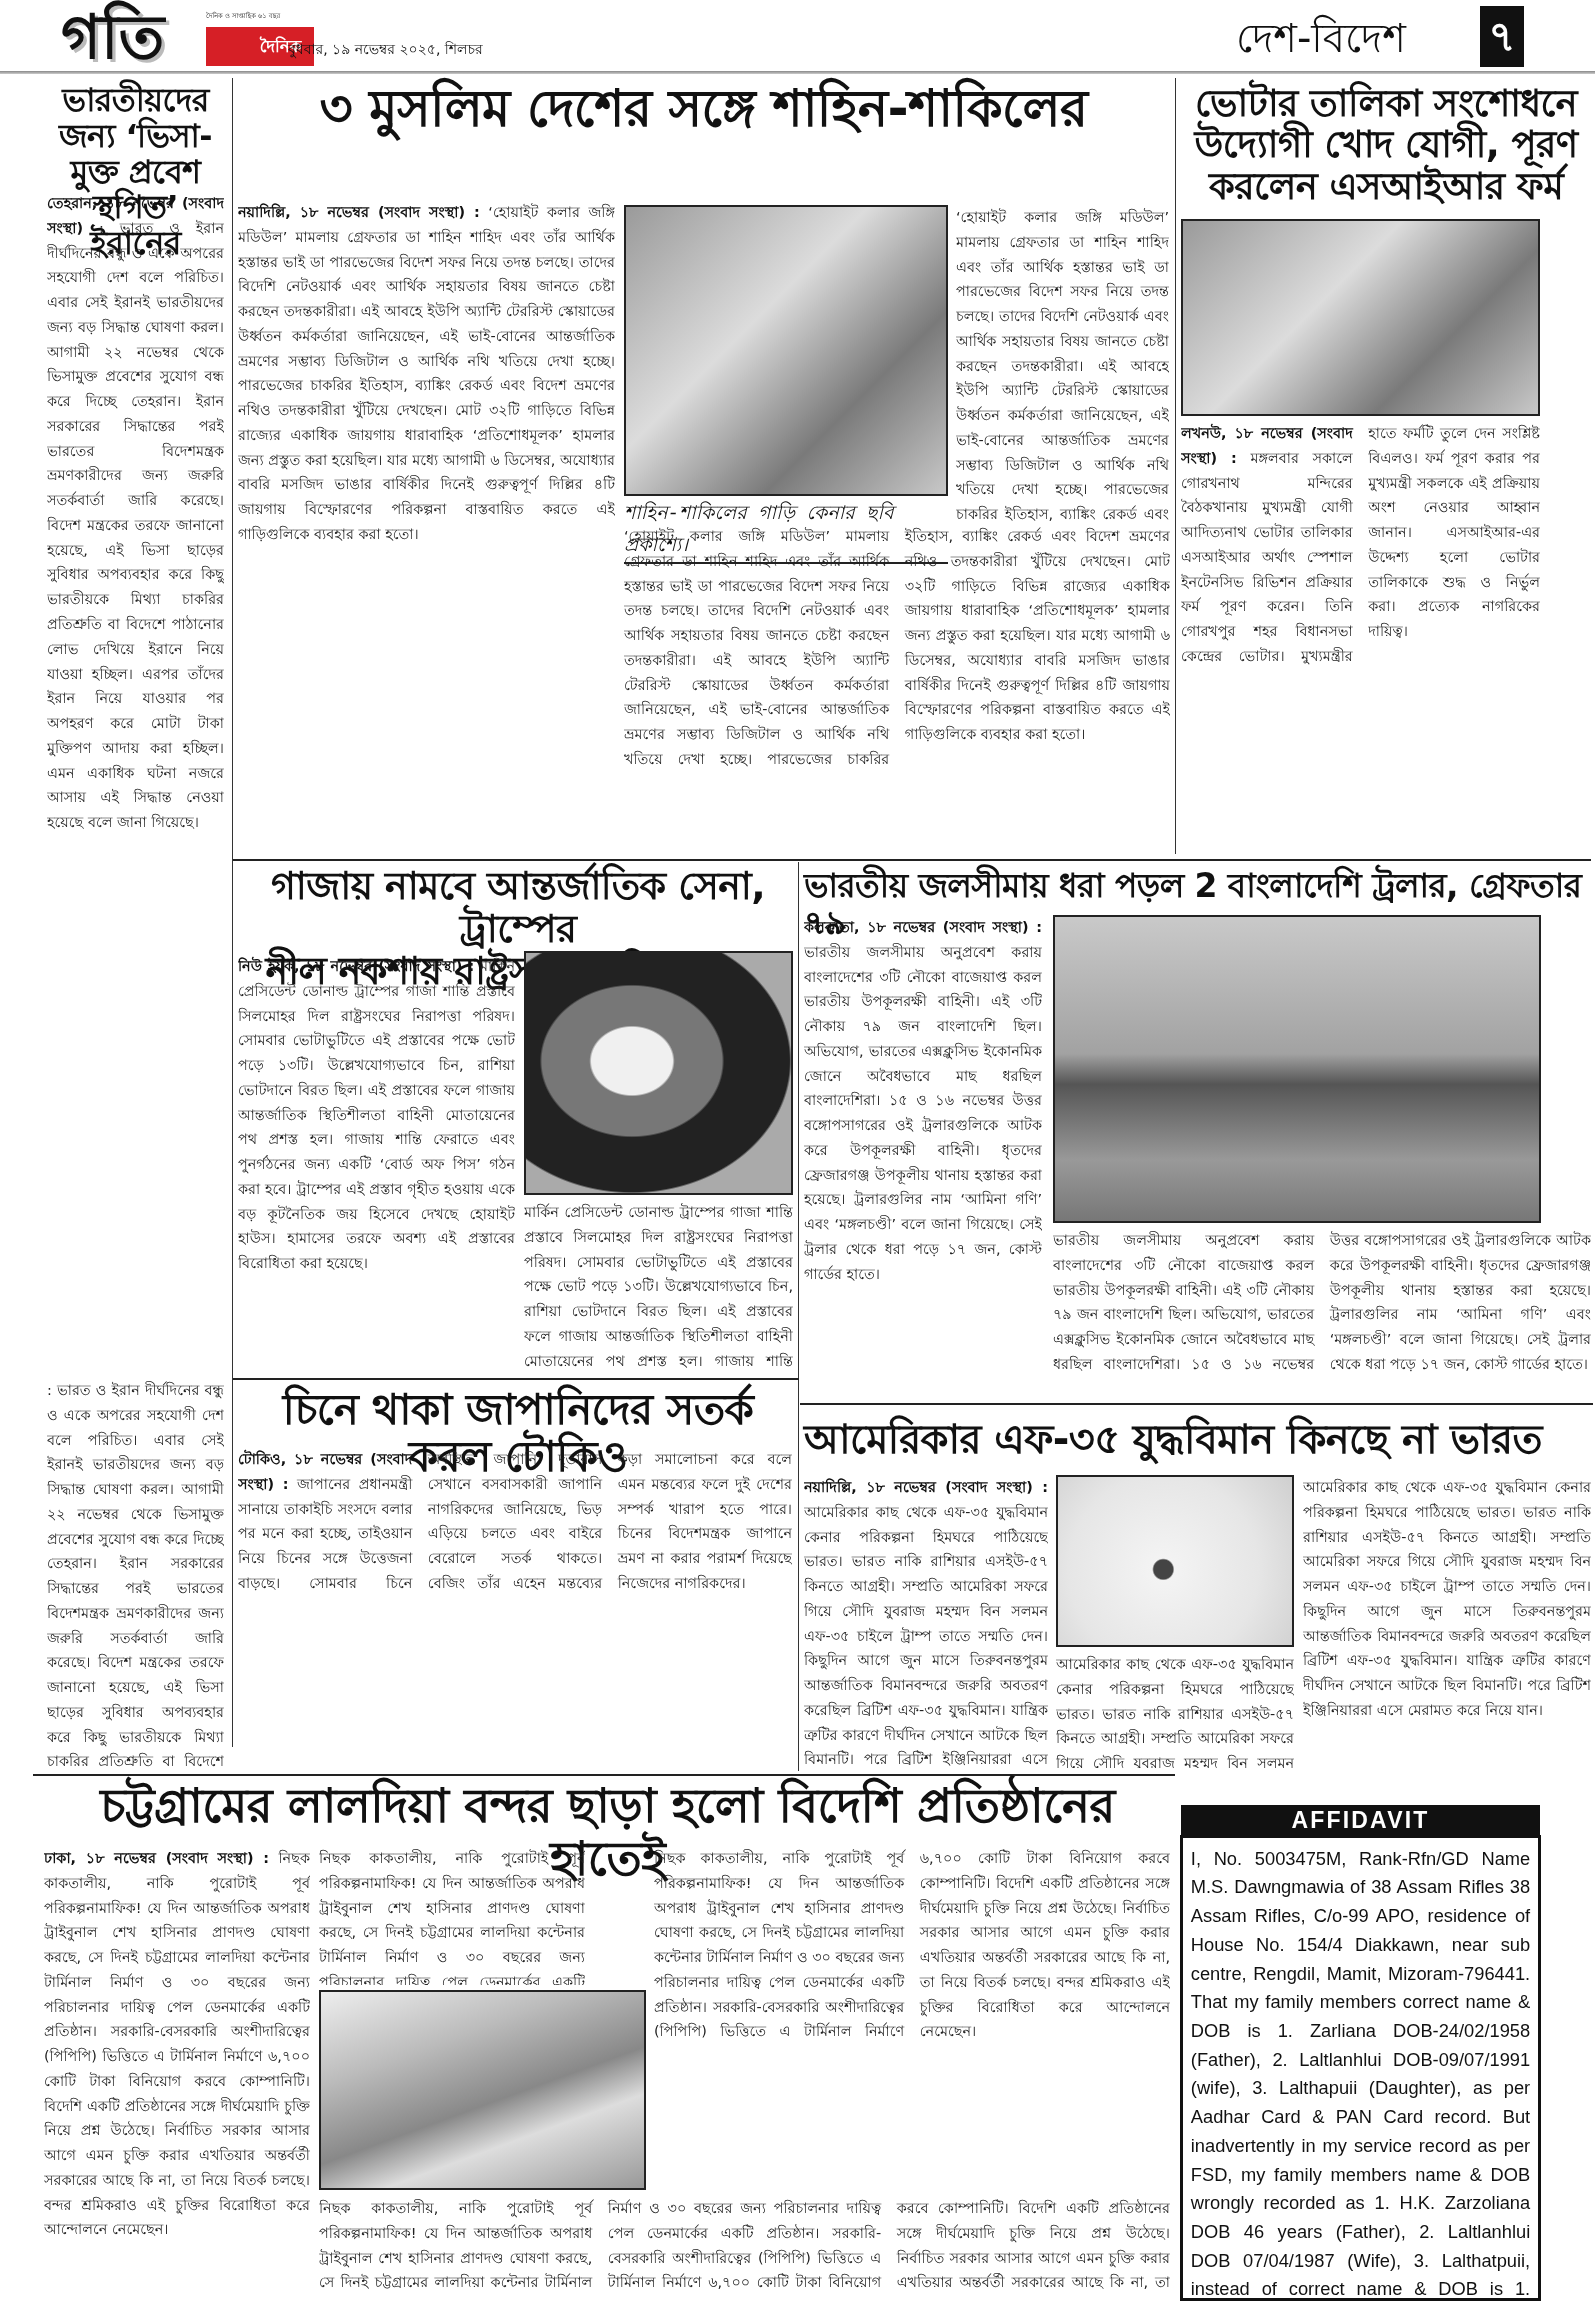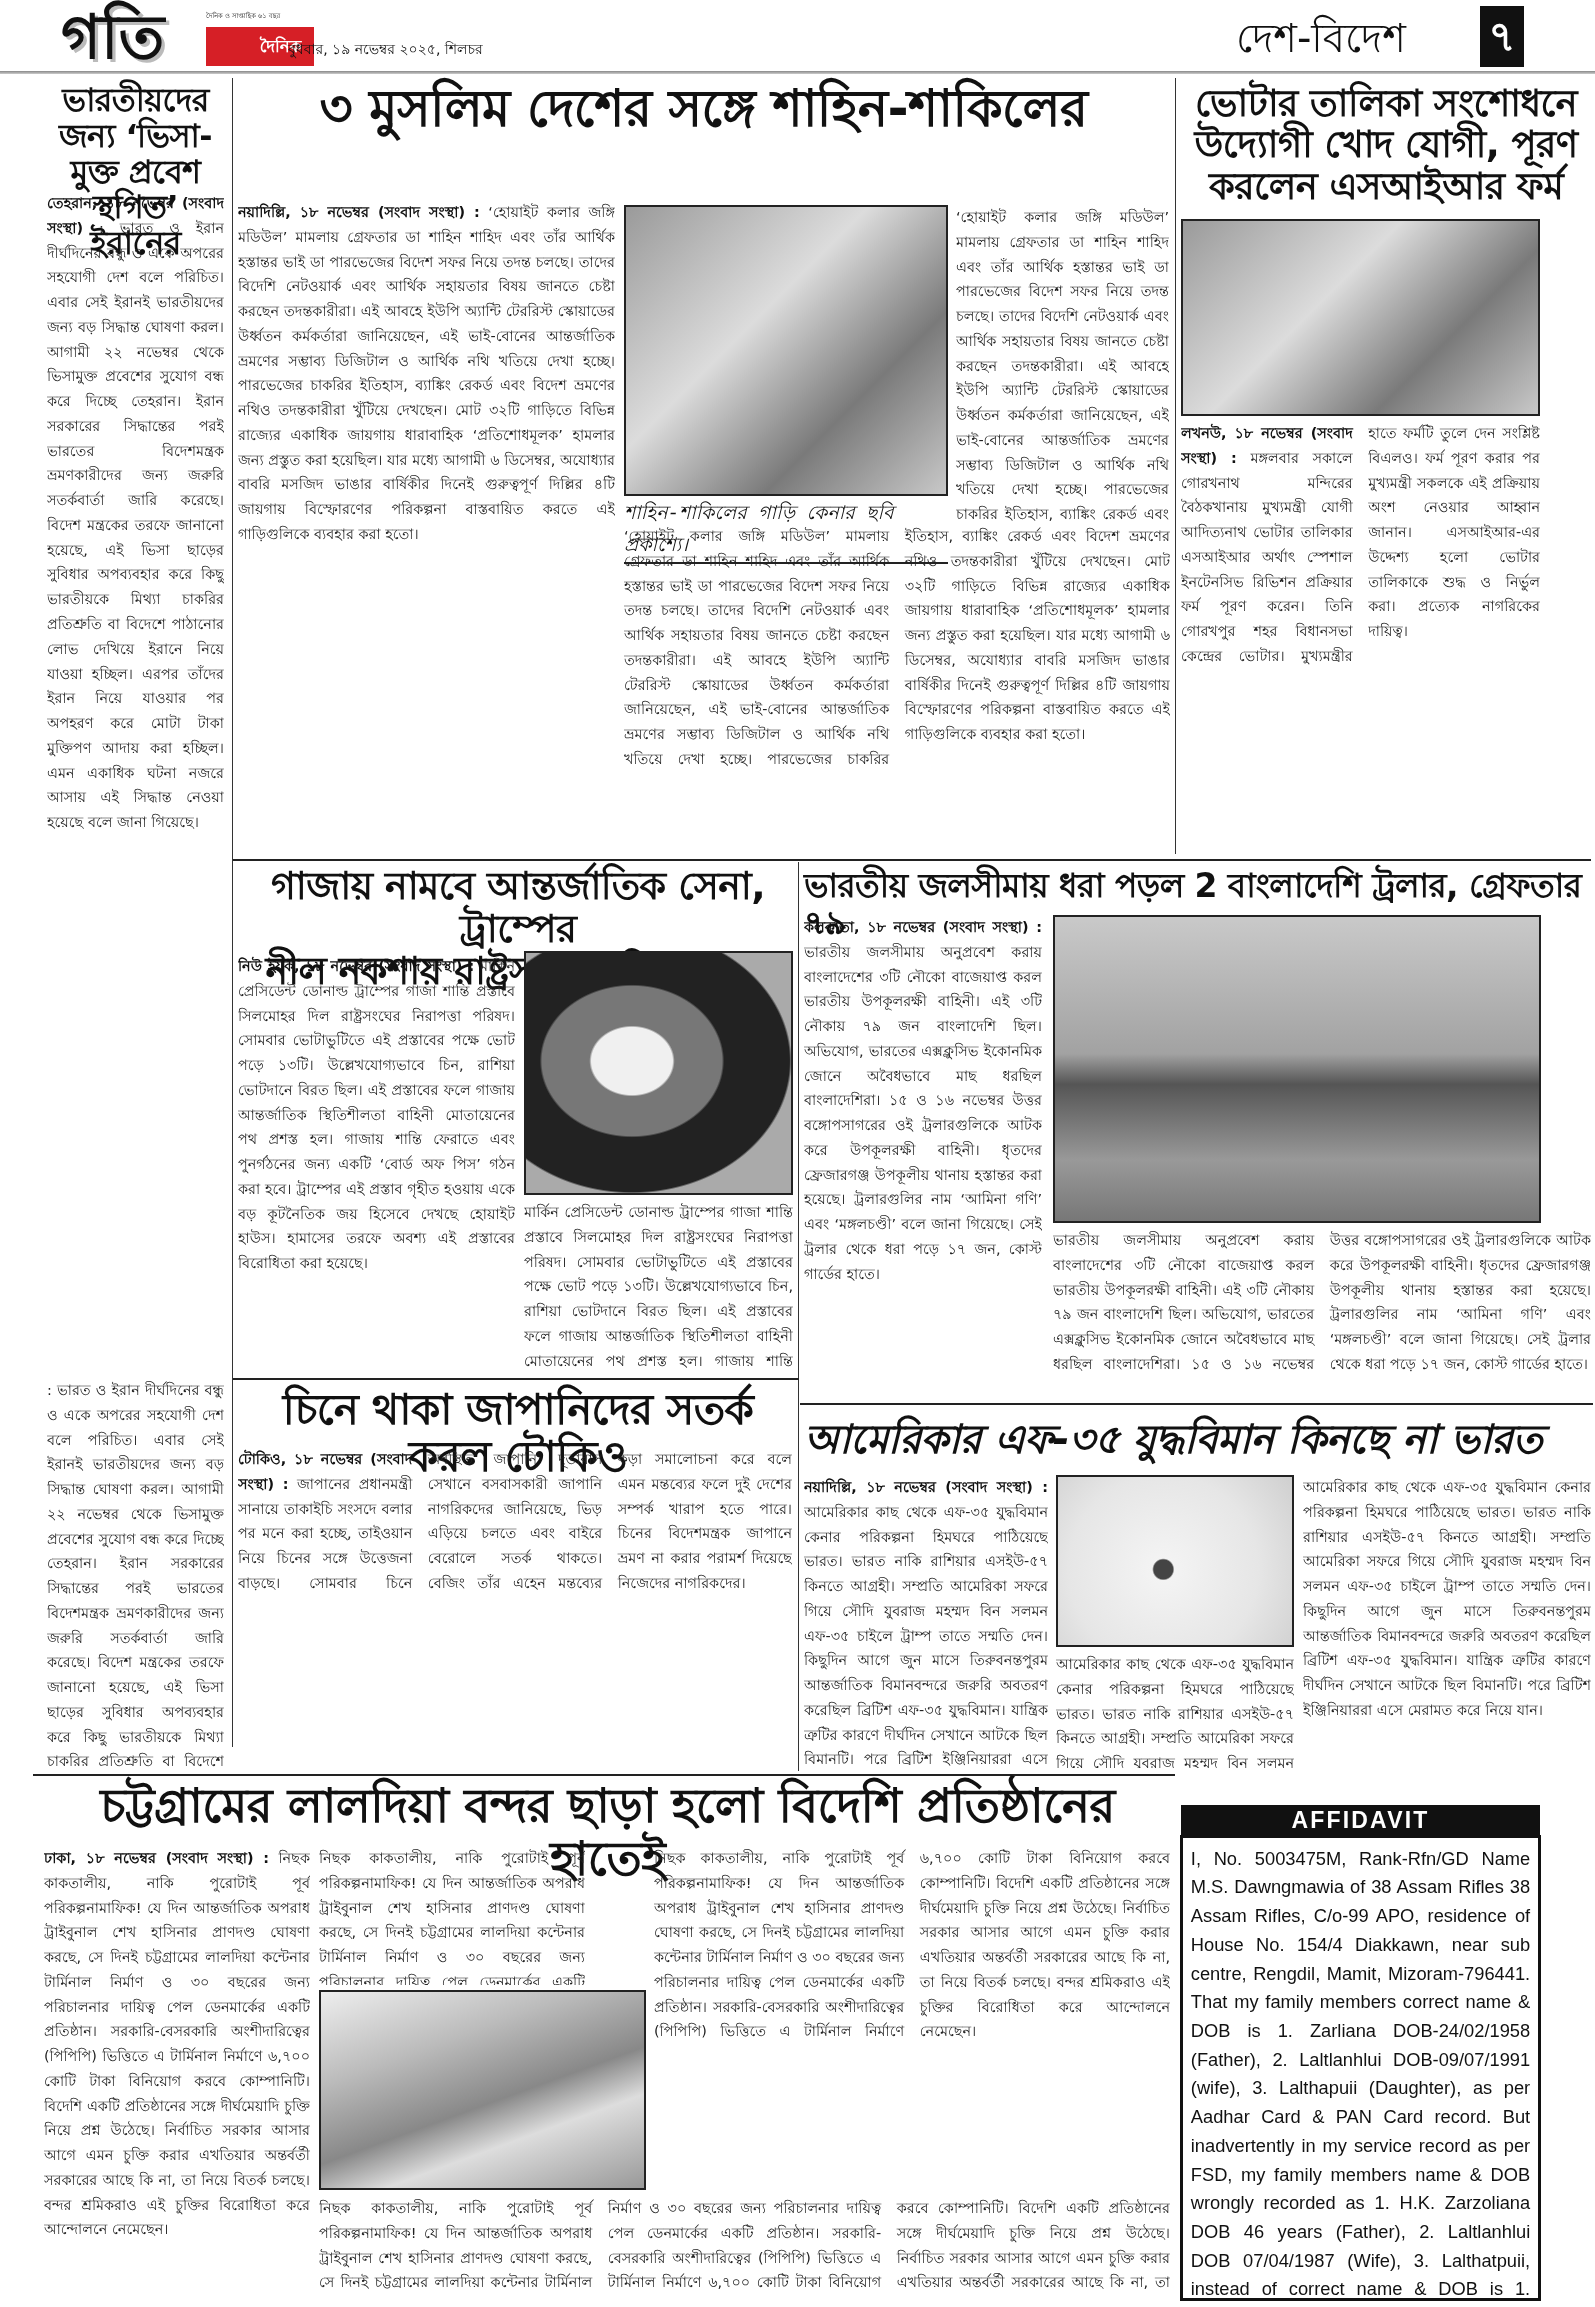--- a/index.html
+++ b/index.html
@@ -99,21 +99,21 @@
 
 <div class="abs hline" style="left:233px;top:1378px;width:566px;"></div>
 <div class="abs hline" style="left:800px;top:1403px;width:793px;"></div>
 
 <div class="abs hl" style="left:238px;top:1386px;width:560px;font-size:42px;">চিনে থাকা জাপানিদের সতর্ক করল টোকিও</div>
 <div class="abs body" style="left:238px;top:1447px;width:554px;height:322px;column-count:3;">
   <b>টোকিও, ১৮ নভেম্বর (সংবাদ সংস্থা) :</b>
   <span>জাপানের প্রধানমন্ত্রী সানায়ে তাকাইচি সংসদে বলার পর মনে করা হচ্ছে, তাইওয়ান নিয়ে চিনের সঙ্গে উত্তেজনা বাড়ছে। সোমবার চিনে অবস্থিত জাপানি দূতাবাস সেখানে বসবাসকারী জাপানি নাগরিকদের জানিয়েছে, ভিড় এড়িয়ে চলতে এবং বাইরে বেরোলে সতর্ক থাকতে। বেজিং তাঁর এহেন মন্তব্যের কড়া সমালোচনা করে বলে এমন মন্তব্যের ফলে দুই দেশের সম্পর্ক খারাপ হতে পারে। চিনের বিদেশমন্ত্রক জাপানে ভ্রমণ না করার পরামর্শ দিয়েছে নিজেদের নাগরিকদের।</span>
 </div>
 
-<div class="abs hl" style="left:804px;top:1417px;width:787px;font-size:40px;text-align:left;font-style:italic;">আমেরিকার এফ-৩৫ যুদ্ধবিমান কিনছে না ভারত</div>
+<div class="abs hl" style="left:804px;top:1417px;width:787px;font-size:40px;text-align:left;">আমেরিকার এফ-৩৫ যুদ্ধবিমান কিনছে না ভারত</div>
 <div class="abs body" style="left:804px;top:1475px;width:244px;height:294px;">
   <b>নয়াদিল্লি, ১৮ নভেম্বর (সংবাদ সংস্থা) :</b>
   <span>আমেরিকার কাছ থেকে এফ-৩৫ যুদ্ধবিমান কেনার পরিকল্পনা হিমঘরে পাঠিয়েছে ভারত। ভারত নাকি রাশিয়ার এসইউ-৫৭ কিনতে আগ্রহী। সম্প্রতি আমেরিকা সফরে গিয়ে সৌদি যুবরাজ মহম্মদ বিন সলমন এফ-৩৫ চাইলে ট্রাম্প তাতে সম্মতি দেন। কিছুদিন আগে জুন মাসে তিরুবনন্তপুরম আন্তর্জাতিক বিমানবন্দরে জরুরি অবতরণ করেছিল ব্রিটিশ এফ-৩৫ যুদ্ধবিমান। যান্ত্রিক ত্রুটির কারণে দীর্ঘদিন সেখানে আটকে ছিল বিমানটি। পরে ব্রিটিশ ইঞ্জিনিয়াররা এসে মেরামত করে নিয়ে যান।</span>
 </div>
 <div class="abs photo sky" style="left:1056px;top:1475px;width:238px;height:172px;" title="photo-f35-jet"></div>
 <div class="abs body" style="left:1056px;top:1652px;width:238px;height:116px;">
   <span>আমেরিকার কাছ থেকে এফ-৩৫ যুদ্ধবিমান কেনার পরিকল্পনা হিমঘরে পাঠিয়েছে ভারত। ভারত নাকি রাশিয়ার এসইউ-৫৭ কিনতে আগ্রহী। সম্প্রতি আমেরিকা সফরে গিয়ে সৌদি যুবরাজ মহম্মদ বিন সলমন এফ-৩৫ চাইলে ট্রাম্প তাতে সম্মতি দেন। কিছুদিন আগে জুন মাসে তিরুবনন্তপুরম আন্তর্জাতিক বিমানবন্দরে জরুরি অবতরণ করেছিল ব্রিটিশ এফ-৩৫ যুদ্ধবিমান। যান্ত্রিক ত্রুটির কারণে দীর্ঘদিন সেখানে আটকে ছিল বিমানটি। পরে ব্রিটিশ ইঞ্জিনিয়াররা এসে মেরামত করে নিয়ে যান।</span>
 </div>
 <div class="abs body" style="left:1303px;top:1475px;width:288px;height:294px;">
   <span>আমেরিকার কাছ থেকে এফ-৩৫ যুদ্ধবিমান কেনার পরিকল্পনা হিমঘরে পাঠিয়েছে ভারত। ভারত নাকি রাশিয়ার এসইউ-৫৭ কিনতে আগ্রহী। সম্প্রতি আমেরিকা সফরে গিয়ে সৌদি যুবরাজ মহম্মদ বিন সলমন এফ-৩৫ চাইলে ট্রাম্প তাতে সম্মতি দেন। কিছুদিন আগে জুন মাসে তিরুবনন্তপুরম আন্তর্জাতিক বিমানবন্দরে জরুরি অবতরণ করেছিল ব্রিটিশ এফ-৩৫ যুদ্ধবিমান। যান্ত্রিক ত্রুটির কারণে দীর্ঘদিন সেখানে আটকে ছিল বিমানটি। পরে ব্রিটিশ ইঞ্জিনিয়াররা এসে মেরামত করে নিয়ে যান।</span>

